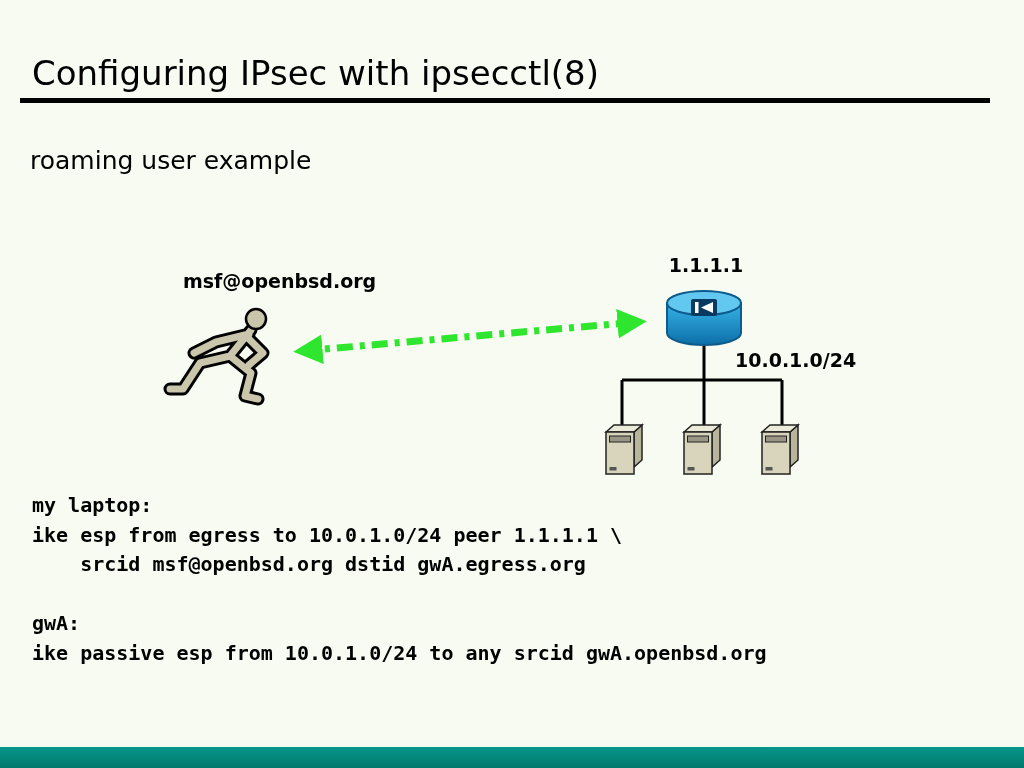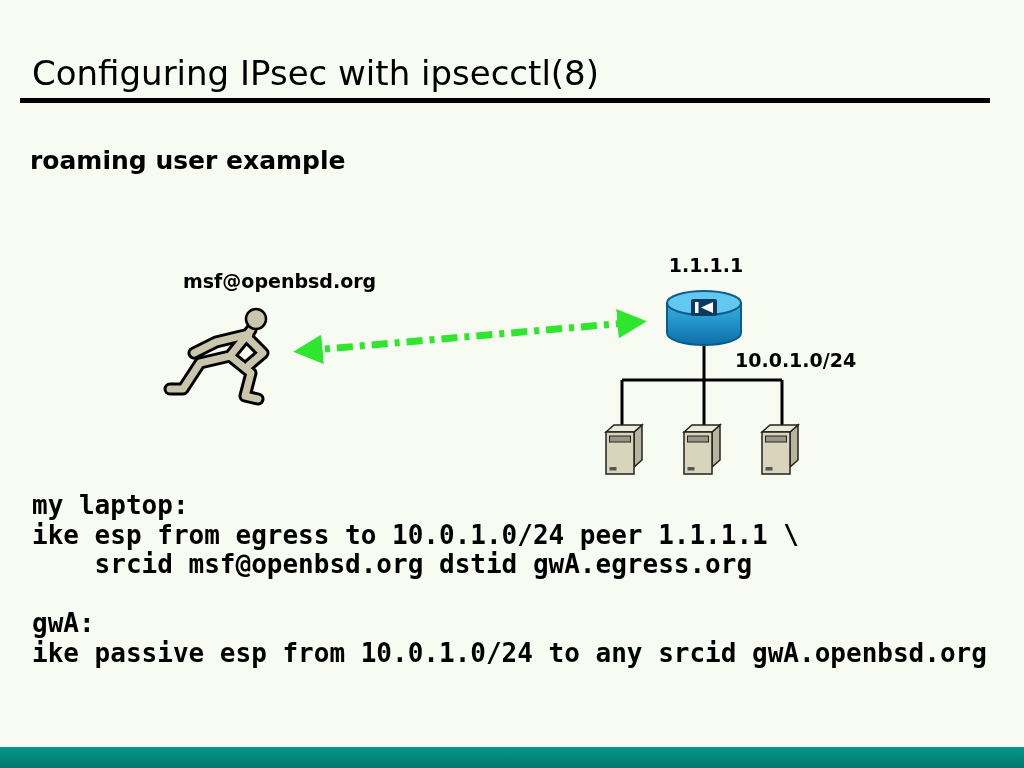--- a/index.html
+++ b/index.html
@@ -15,37 +15,37 @@
   .title {
     position: absolute; left: 32px; top: 55px;
     font-size: 34px; line-height: 1.1; font-weight: 500;
   }
   .title-rule {
     position: absolute; left: 20px; top: 98px;
     width: 970px; height: 5px; background: #000;
   }
   .subtitle {
     position: absolute; left: 30px; top: 146px;
-    font-size: 25px; font-weight: 700;
+    font-size: 25px; font-weight: 400;
   }
 
   .diagram-label {
     position: absolute; font-size: 19px; font-weight: 600;
     white-space: nowrap;
   }
   .laptop-label { left: 183px; top: 270px; }
   .router-ip    { left: 664px; top: 254px; width: 84px; text-align: center; }
   .subnet       { left: 735px; top: 349px; text-align: center; }
 
   svg.diagram-canvas { position: absolute; left: 0; top: 0; }
 
   .code {
     position: absolute; left: 32px; top: 491px;
     font-family: "DejaVu Sans Mono", monospace;
-    font-size: 26px; font-weight: 600;
+    font-size: 20px; font-weight: 600;
   }
   .code-line { white-space: pre; height: 29.5px; line-height: 29.5px; }
 
   .bottom-bar {
     position: absolute; left: 0; bottom: 0;
     width: 1024px; height: 21px;
     background: linear-gradient(#07978b, #02786c);
   }
 </style>
 </head>

